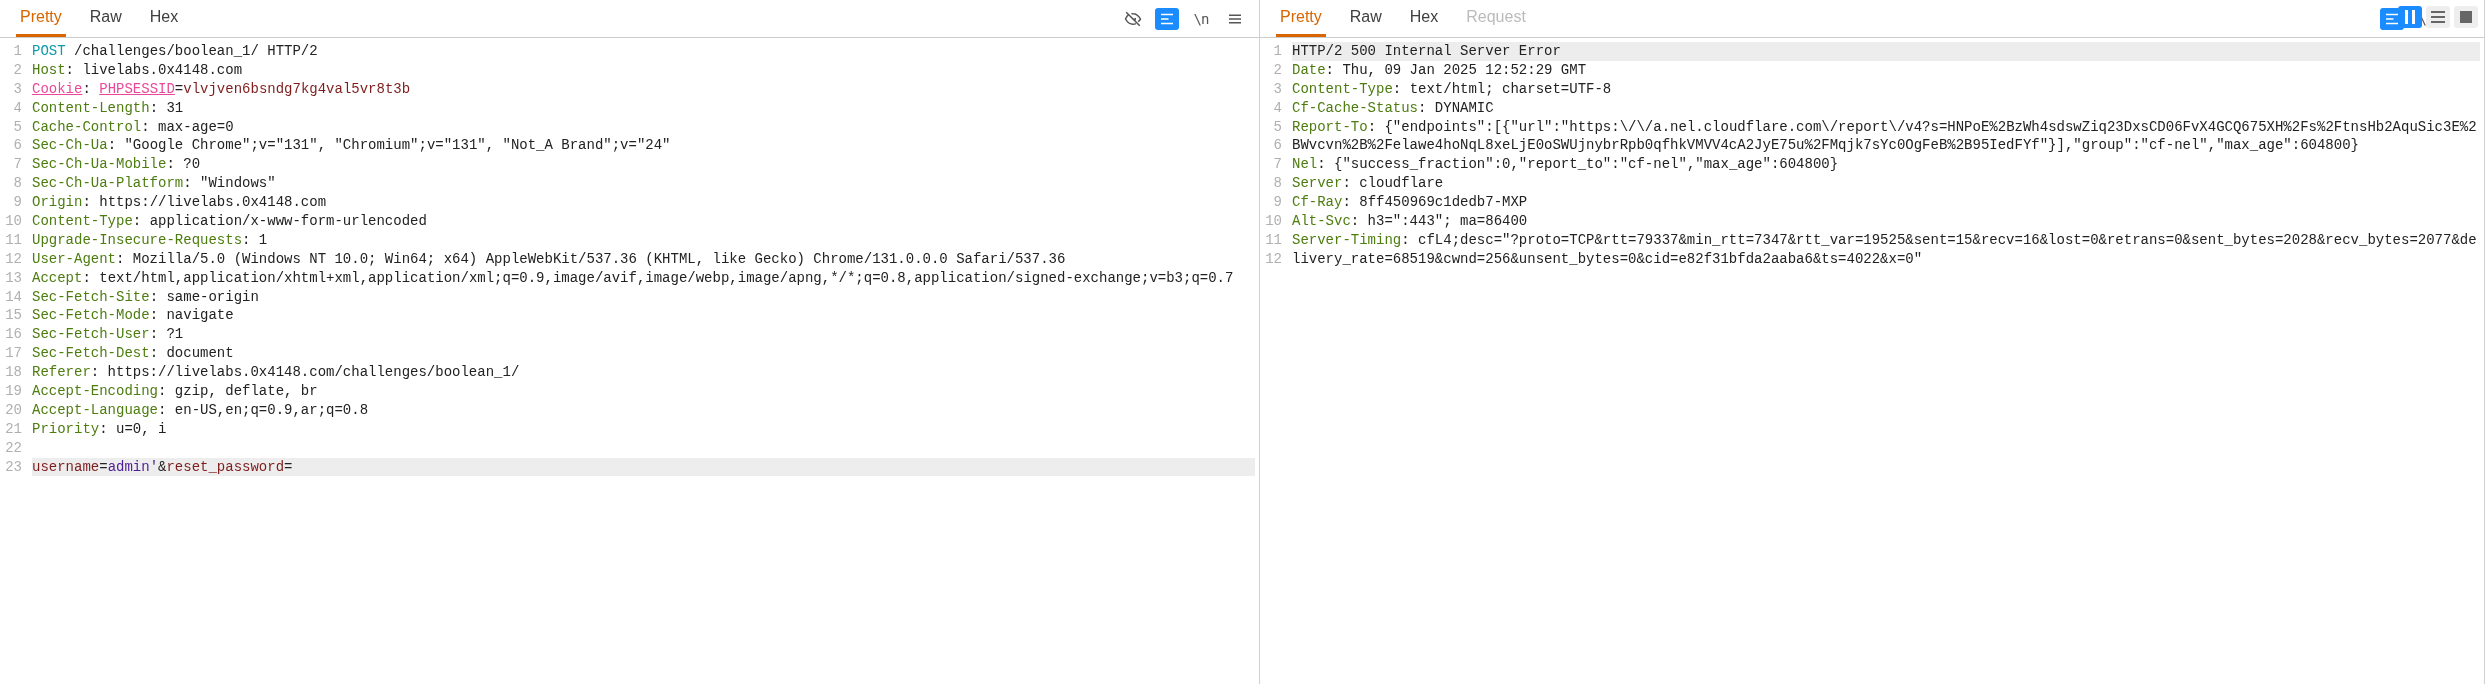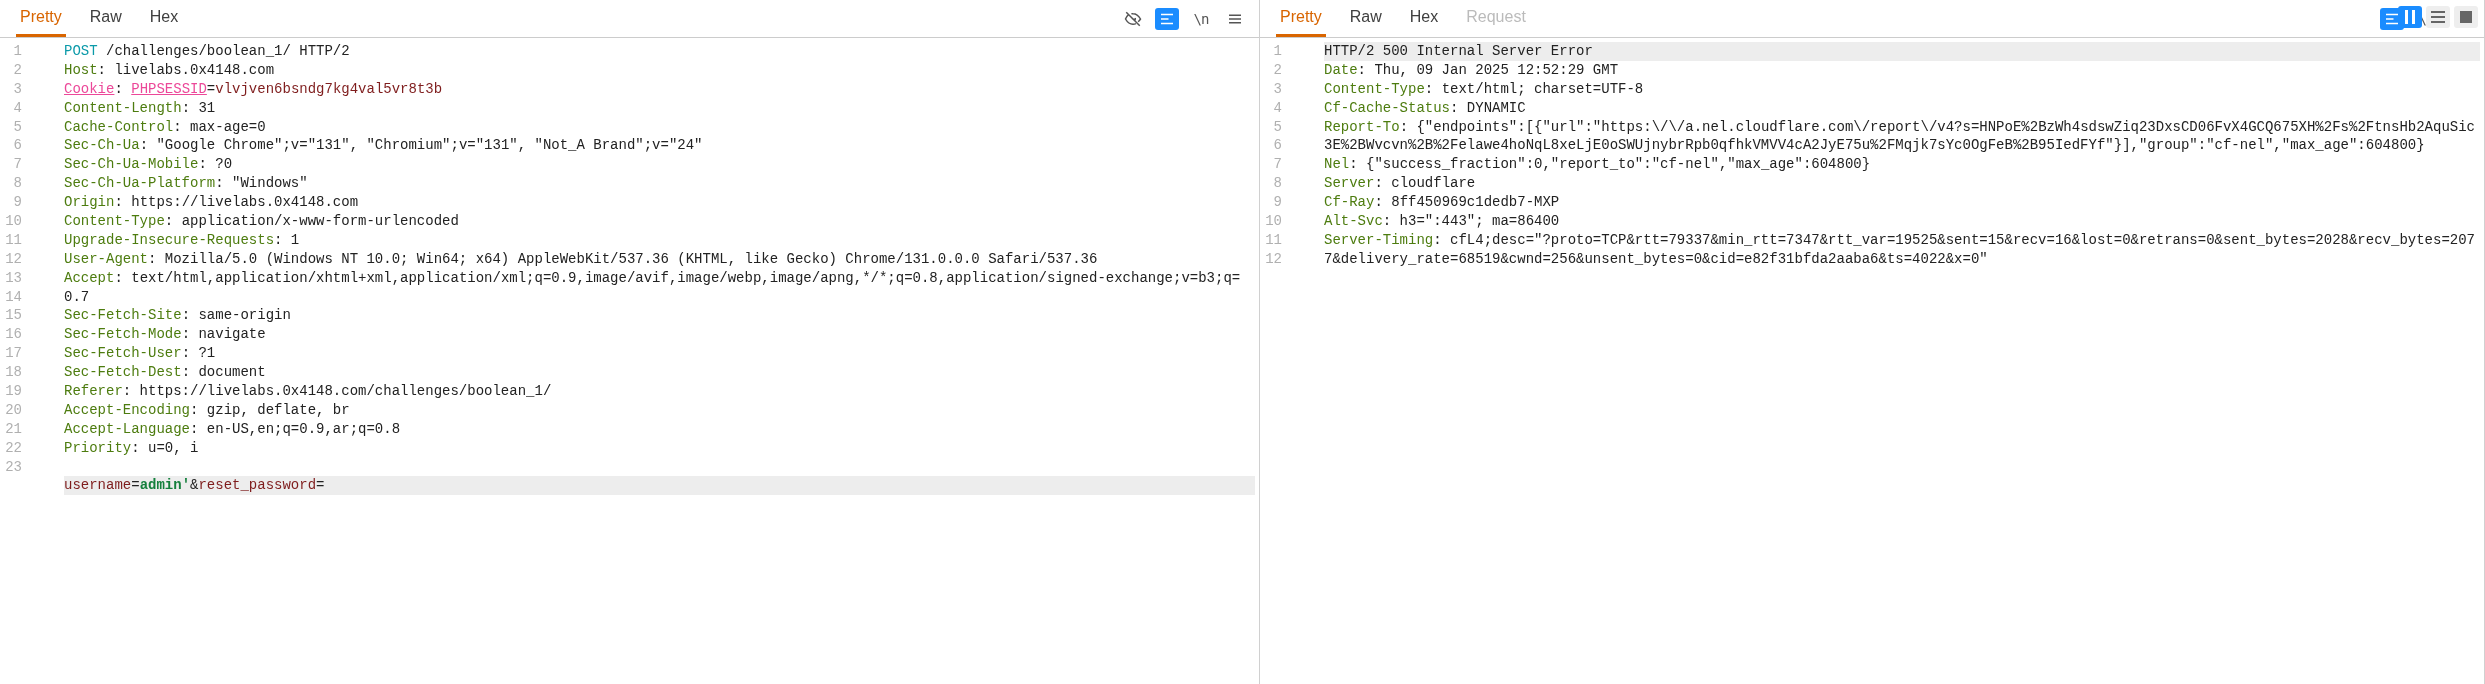--- a/index.html
+++ b/index.html
@@ -87,32 +87,31 @@
     padding: 4px 6px 4px 0;
     white-space: pre;
     user-select: none;
     background: #fff;
   }
   .code {
     flex: 1;
     padding: 4px 4px 4px 4px;
     white-space: pre-wrap;
     word-break: break-all;
-    margin-left: 32px;
   }
   .code .line { display: block; }
   .code .line.hl { background: #ededed; }
 
   .hdr { color: #4d7c0f; }
   .ck  { color: #ec4899; text-decoration: underline; }
   .ckv { color: #7f1d1d; }
   .rl  { color: #222; }
   .method { color: #0b9aa9; }
   .param  { color: #7f1d1d; }
-  .pval   { color: #15803d; font-weight: bold; }
+  .pval   { color: #4c1d95; }
 </style>
 </head>
 <body>
 
 <div class="panel request">
   <div class="tabbar">
     <div class="tabs">
       <div class="tab active">Pretty</div>
       <div class="tab">Raw</div>
       <div class="tab">Hex</div>

